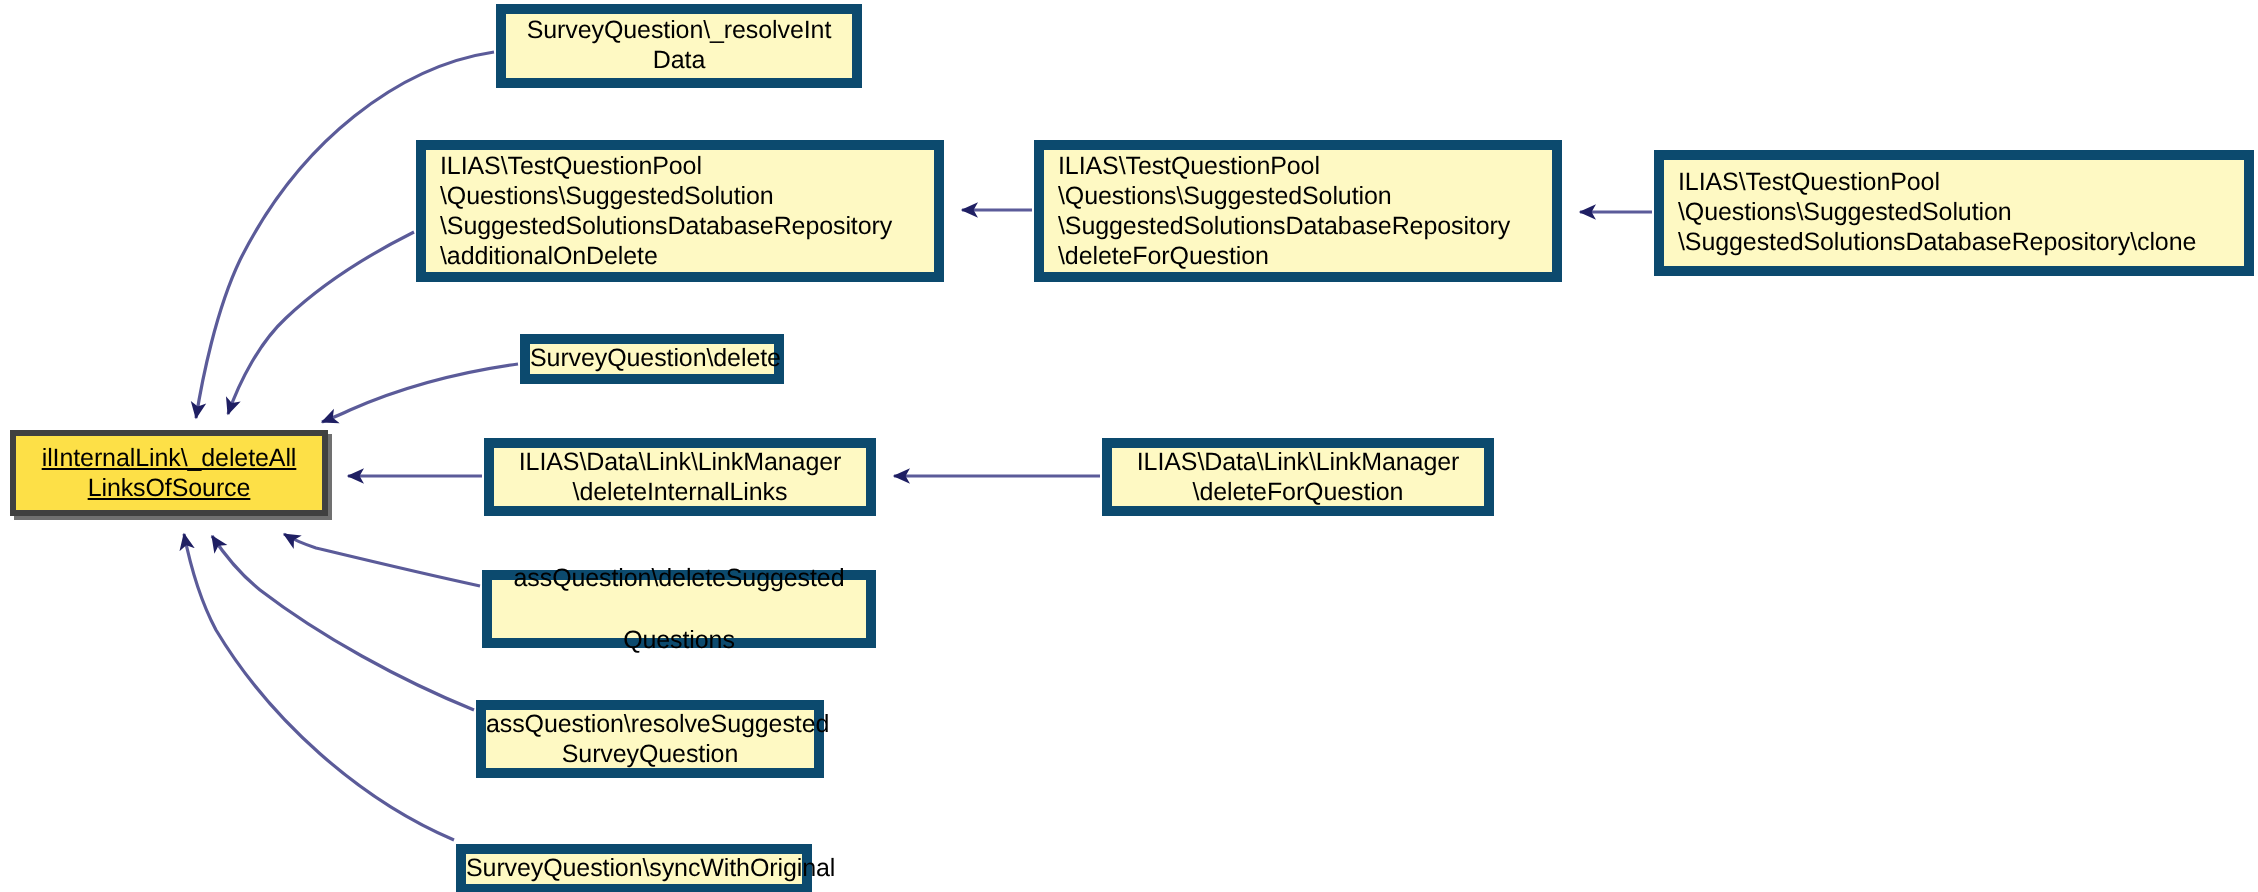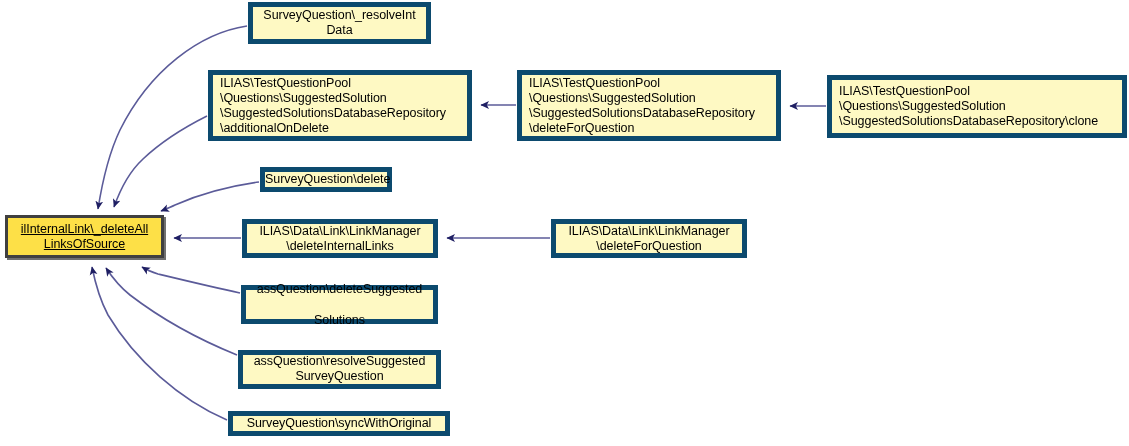--- a/index.html
+++ b/index.html
@@ -85,16 +85,16 @@
   </svg>
 
 <div class="node current" title="ilInternalLink\_deleteAllLinksOfSource" style="left: 5px; top: 215px; width: 159px; height: 43px;"><span class="line">ilInternalLink\_deleteAll</span><span class="line">LinksOfSource</span></div>
     <div class="node" title="SurveyQuestion\_resolveIntLinks" style="left: 248px; top: 2px; width: 183px; height: 42px;"><span class="line">SurveyQuestion\_resolveInt</span><span class="line">Data</span></div>
     <div class="node leftalign" title="ILIAS\TestQuestionPool\Questions\SuggestedSolution\SuggestedSolutionsDatabaseRepository\additionalOnDelete" style="left: 208px; top: 70px; width: 264px; height: 71px;"><span class="line">ILIAS\TestQuestionPool</span><span class="line">\Questions\SuggestedSolution</span><span class="line">\SuggestedSolutionsDatabaseRepository</span><span class="line center">\additionalOnDelete</span></div>
     <div class="node leftalign" title="ILIAS\TestQuestionPool\Questions\SuggestedSolution\SuggestedSolutionsDatabaseRepository\deleteForQuestion" style="left: 517px; top: 70px; width: 264px; height: 71px;"><span class="line">ILIAS\TestQuestionPool</span><span class="line">\Questions\SuggestedSolution</span><span class="line">\SuggestedSolutionsDatabaseRepository</span><span class="line center">\deleteForQuestion</span></div>
     <div class="node leftalign" title="ILIAS\TestQuestionPool\Questions\SuggestedSolution\SuggestedSolutionsDatabaseRepository\clone" style="left: 827px; top: 75px; width: 300px; height: 63px;"><span class="line">ILIAS\TestQuestionPool</span><span class="line">\Questions\SuggestedSolution</span><span class="line">\SuggestedSolutionsDatabaseRepository\clone</span></div>
     <div class="node" title="SurveyQuestion\delete" style="left: 260px; top: 167px; width: 132px; height: 25px;"><span class="line">SurveyQuestion\delete</span></div>
     <div class="node" title="ILIAS\Data\Link\LinkManager\deleteInternalLinks" style="left: 242px; top: 219px; width: 196px; height: 39px;"><span class="line">ILIAS\Data\Link\LinkManager</span><span class="line">\deleteInternalLinks</span></div>
     <div class="node" title="ILIAS\Data\Link\LinkManager\saveInternalLinks" style="left: 551px; top: 219px; width: 196px; height: 39px;"><span class="line">ILIAS\Data\Link\LinkManager</span><span class="line">\deleteForQuestion</span></div>
-    <div class="node" title="assQuestion\deleteSuggestedSolutions" style="left: 241px; top: 285px; width: 197px; height: 39px; gap: 16px;"><span class="line">assQuestion\deleteSuggested</span><span class="line">Solutions</span></div>
-    <div class="node" title="assQuestion\resolveSuggestedSolutionLinks" style="left: 238px; top: 350px; width: 203px; height: 39px; justify-content: flex-end;"><span class="line">assQuestion\resolveSuggested</span><span class="line">SurveyQuestion</span></div>
-    <div class="node" title="SurveyQuestion\syncWithOriginal" style="left: 228px; top: 411px; width: 222px; height: 25px;"><span class="line">SurveyQuestion\syncWithOriginal</span></div>
+    <div class="node" title="assQuestion\deleteSuggestedSolutions" style="left: 241px; top: 285px; width: 197px; height: 39px; gap: 16px;"><span class="line">assQuestion\deleteSuggested</span><span class="line">Questions</span></div>
+    <div class="node" title="assQuestion\resolveSuggestedSolutionLinks" style="left: 238px; top: 350px; width: 174px; height: 39px;"><span class="line">assQuestion\resolveSuggested</span><span class="line">SurveyQuestion</span></div>
+    <div class="node" title="SurveyQuestion\syncWithOriginal" style="left: 228px; top: 422px; width: 178px; height: 25px; text-align: right;"><span class="line">SurveyQuestion\syncWithOriginal</span></div>
   </div>
 
 </body></html>

